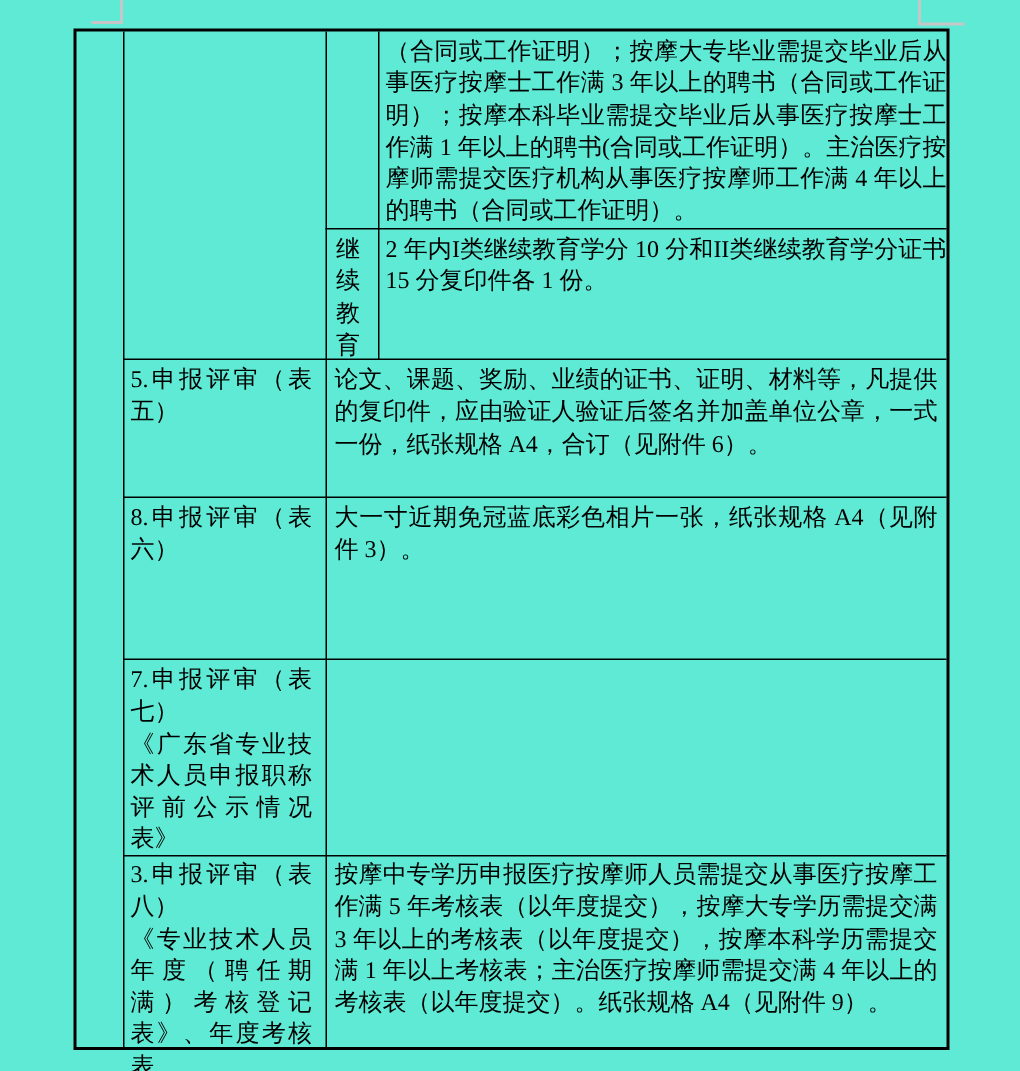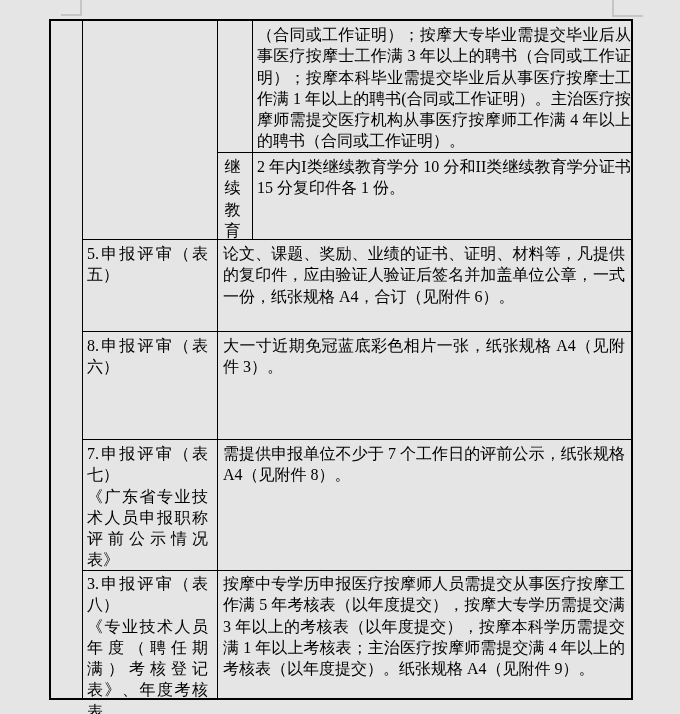--- a/index.html
+++ b/index.html
@@ -3,21 +3,21 @@
 <meta charset="utf-8">
 <style>
   html, body { margin: 0; padding: 0; }
   body {
     width: 680px; height: 714px;
     background: #ffffff;
     font-family: "Liberation Serif", "DejaVu Serif", serif;
     color: #000000;
     overflow: hidden;
   }
-  .page { position: relative; width: 680px; height: 714px; background: #e5e5e5; }
+  .page { position: relative; width: 680px; height: 714px; background: #5eead4; }
 
   
   .mark { position: absolute; background: #c6c6c6; }
 
   
   .tbl {
     position: absolute;
     left: 49px; top: 19px;
     width: 584px; height: 681px;
     border: 2px solid #000000;
@@ -28,21 +28,21 @@
 
   .txt {
     position: absolute;
     font-size: 16px;
     line-height: 21.3px;
     text-align: justify;
     text-justify: inter-character;
     white-space: normal;
   }
   .txt .par { margin: 0; padding: 0; text-align: justify; }
-  .vert-label { text-align: center; word-break: break-all; }
+  .vert-label { text-align: left; word-break: break-all; }
 </style>
 </head>
 <body>
 
 <div class="page">
 
   <div class="mark" style="left:80px;  top:0;    width:2px;  height:16px;"></div>
   <div class="mark" style="left:61px;  top:14px; width:21px; height:2px;"></div>
   <div class="mark" style="left:612px; top:0;    width:2px;  height:16px;"></div>
   <div class="mark" style="left:612px; top:15px; width:31px; height:2px;"></div>
@@ -70,21 +70,20 @@
 
     <div class="txt" style="left:36px; top:314px; width:121px;">
       <div class="par">8.申报评审（表六）</div>
     </div>
     <div class="txt" style="left:172px; top:314px; width:402px;">大一寸近期免冠蓝底彩色相片一张，纸张规格 A4（见附件 3）。</div>
 
     <div class="txt" style="left:36px; top:422px; width:121px;">
       <div class="par">7.申报评审（表七）</div>
       <div class="par">《广东省专业技术人员申报职称评前公示情况表》</div>
     </div>
-    <div class="txt" style="left:172px; top:422px; width:402px;">需提供申报单位不少于 7 个工作日的评前公示，纸张规格 A4（见附件 8）。</div>
 
     <div class="txt" style="left:36px; top:552px; width:121px;">
       <div class="par">3.申报评审（表八）</div>
       <div class="par">《专业技术人员年度（聘任期满）考核登记表》、年度考核表</div>
     </div>
     <div class="txt" style="left:172px; top:552px; width:402px;">按摩中专学历申报医疗按摩师人员需提交从事医疗按摩工作满 5 年考核表（以年度提交），按摩大专学历需提交满 3 年以上的考核表（以年度提交），按摩本科学历需提交满 1 年以上考核表；主治医疗按摩师需提交满 4 年以上的考核表（以年度提交）。纸张规格 A4（见附件 9）。</div>
 
   </div>
 </div>
 

